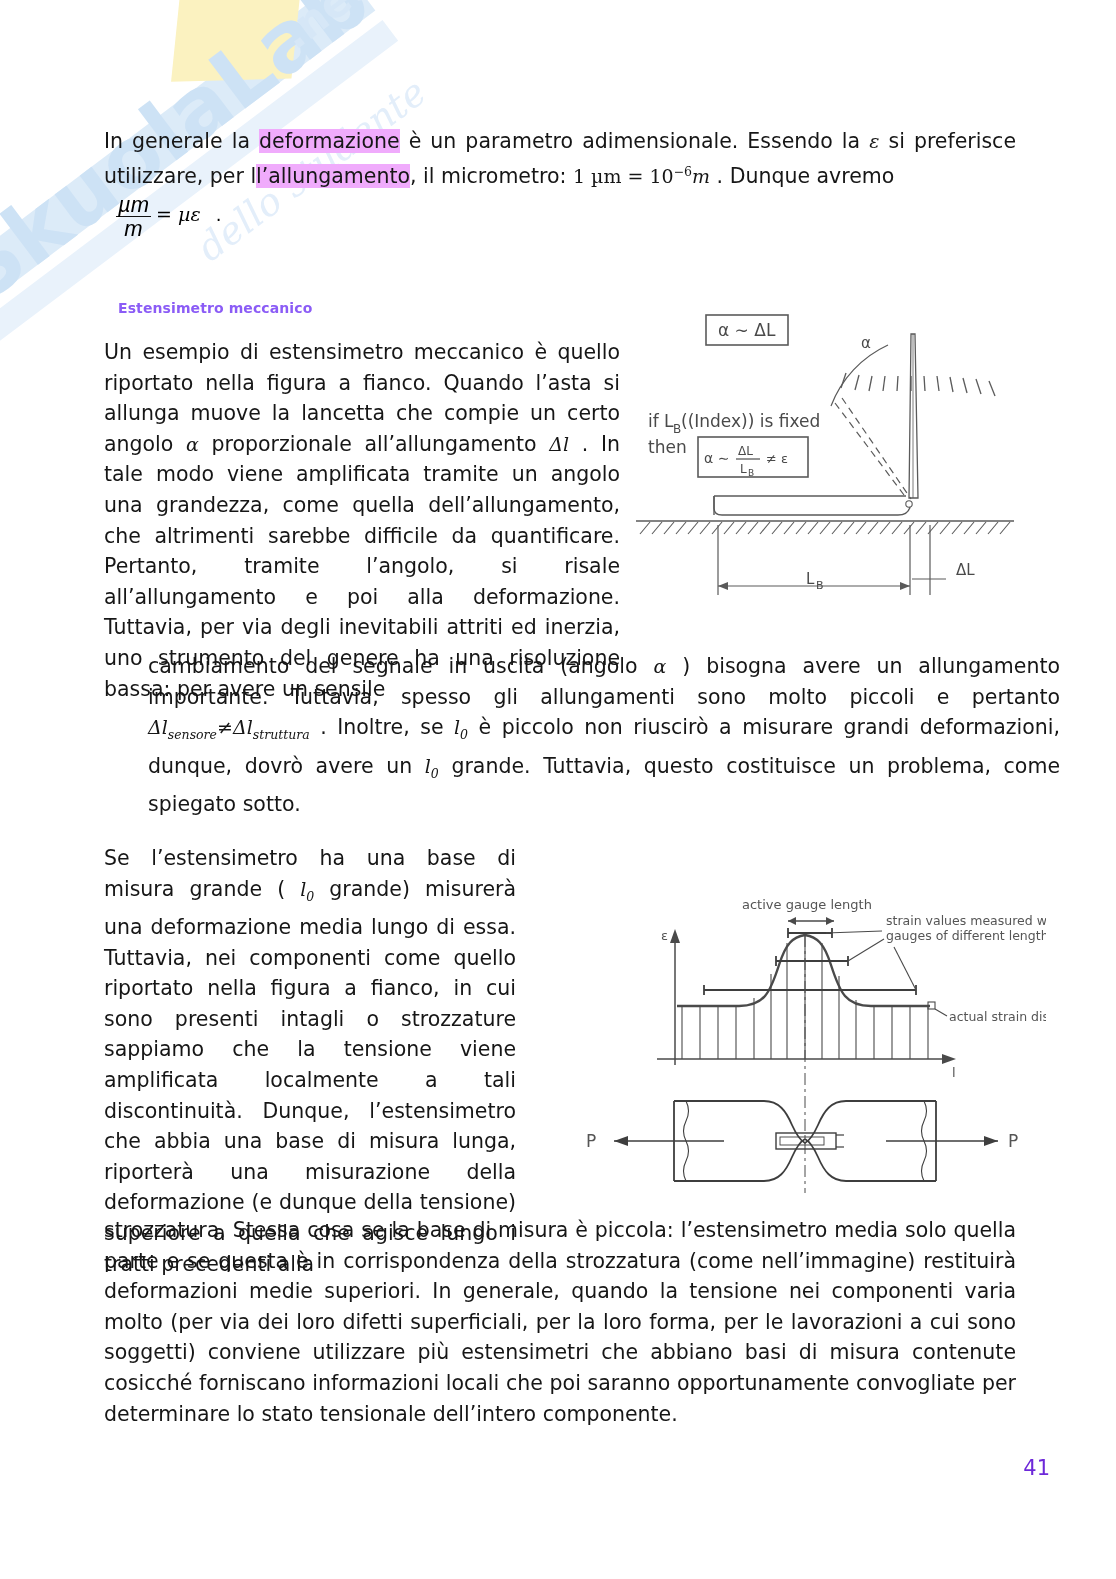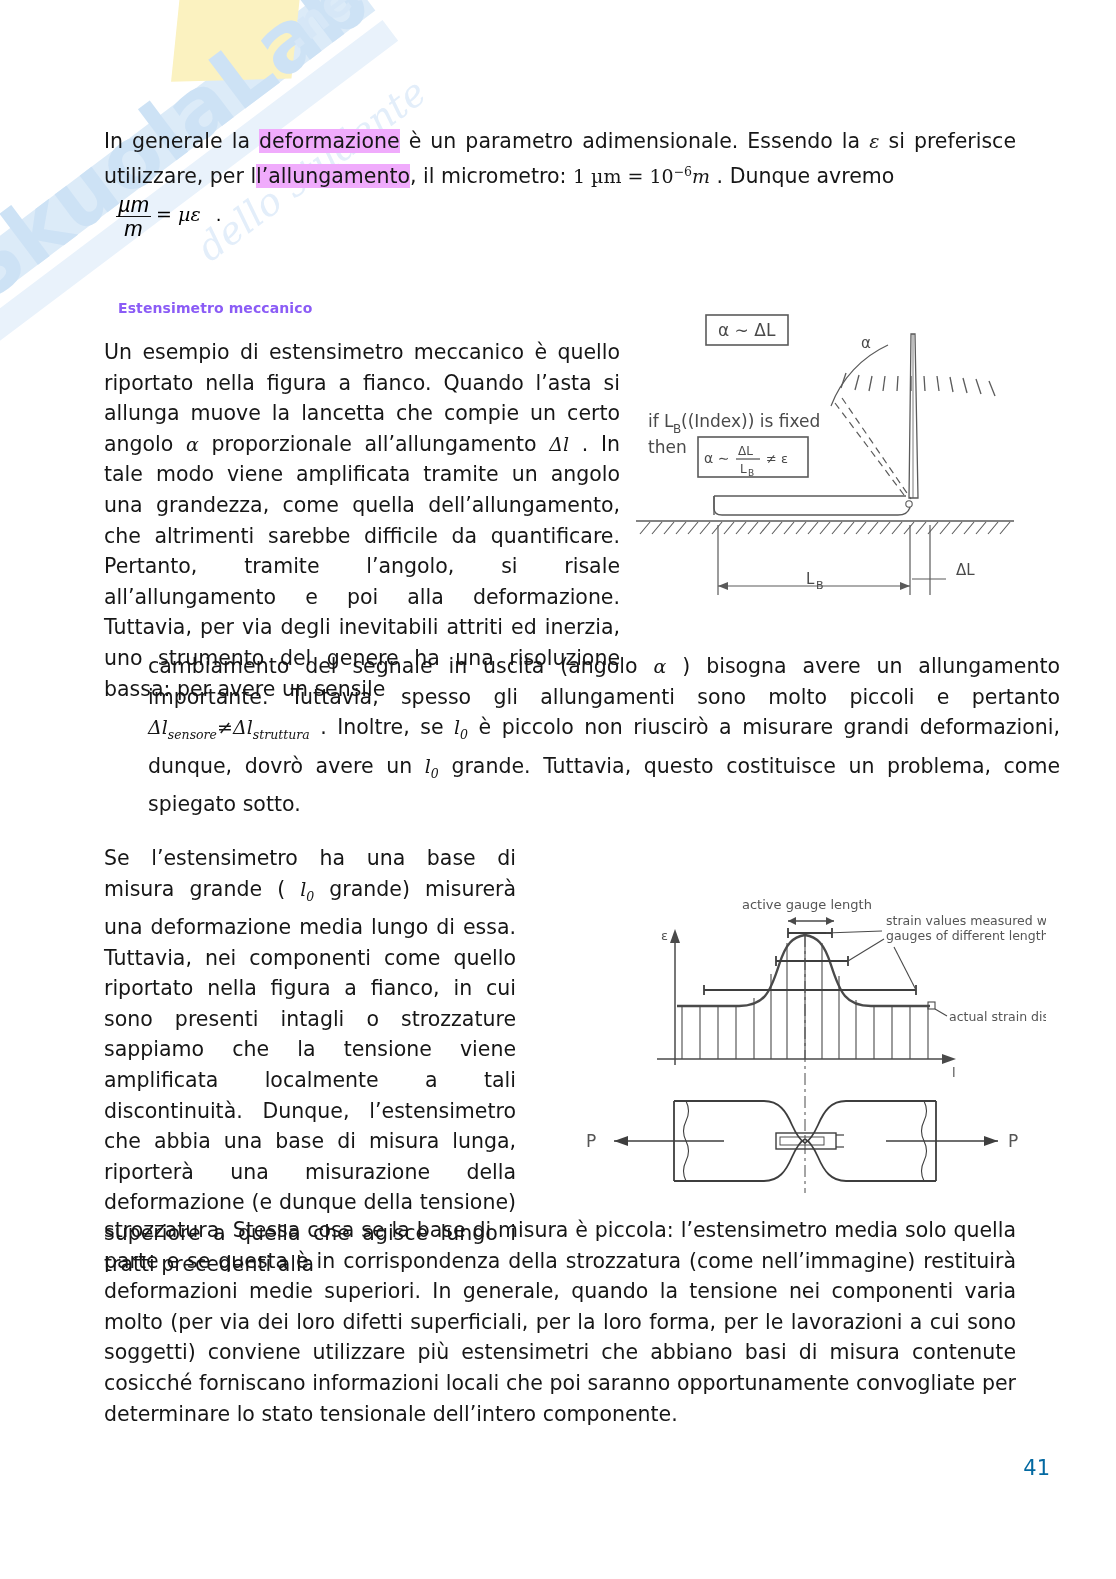--- a/index.html
+++ b/index.html
@@ -85,21 +85,21 @@
     line-height: 1.05;
   }
   .frac .num { display: block; padding: 0 2px; }
   .frac .den { display: block; border-top: 1.4px solid #111; padding: 0 2px; }
 
   .pageno {
     position: absolute;
     right: 66px;
     top: 1456px;
     font-size: 21px;
-    color: #0369a1;
+    color: #6d28d9;
   }
 
   
   .figure { position: absolute; }
   .fig-svg { display: block; }
 
   text.hand {
     font-family: "DejaVu Sans", sans-serif;
     fill: #4a4a4a;
   }

